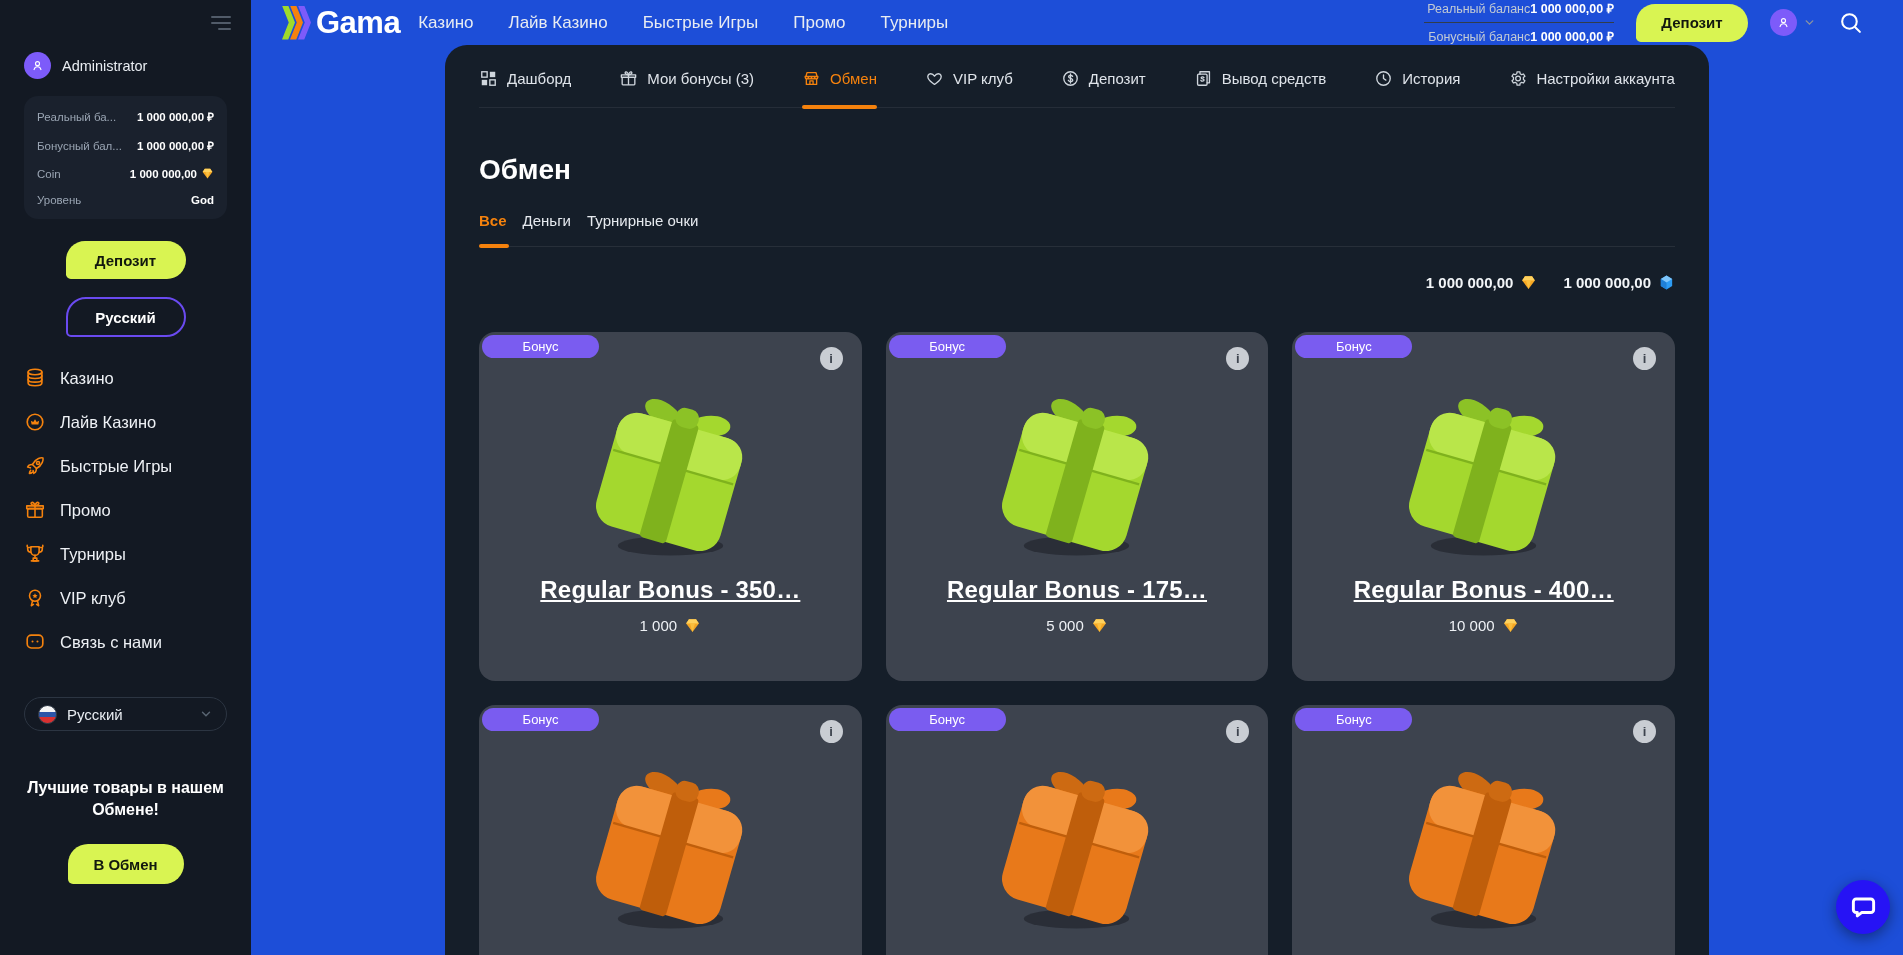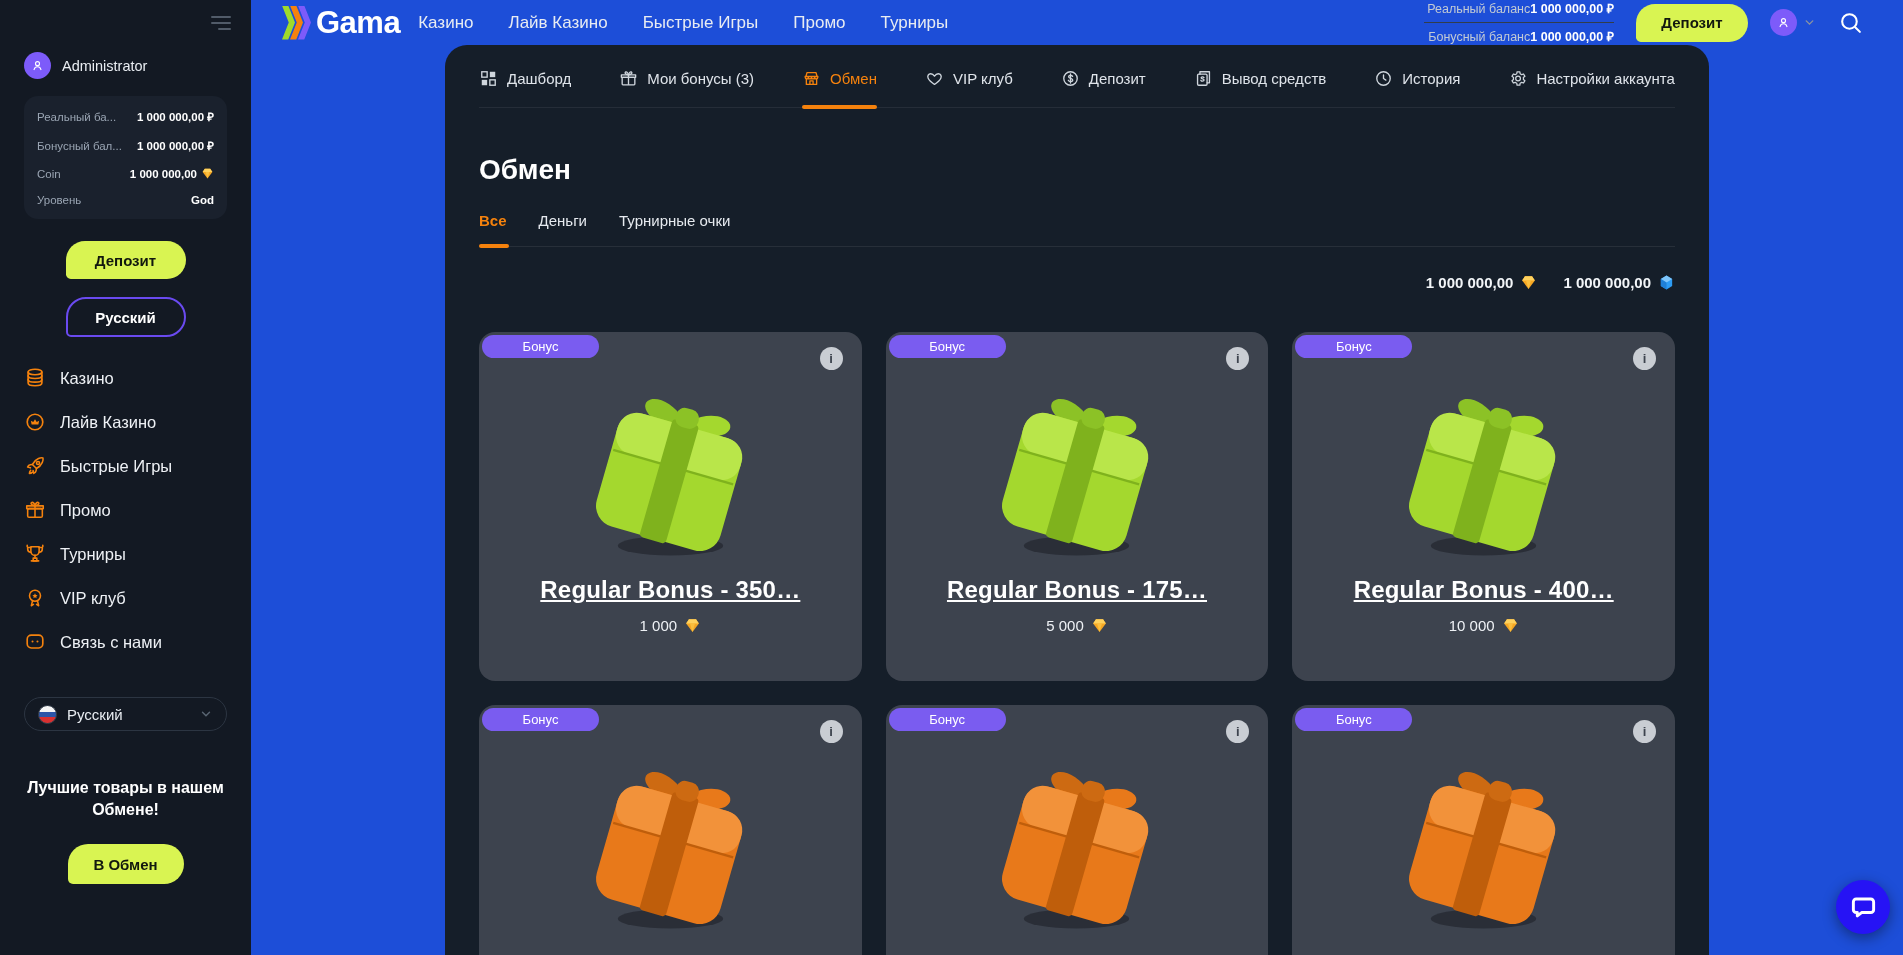--- a/index.html
+++ b/index.html
@@ -71,21 +71,21 @@
   .panel { width:1264px; margin:0 auto; flex:1; background:#151e29; border-radius:22px 22px 0 0; padding:0 34px; }
   .tabs { display:flex; justify-content:space-between; align-items:center; padding-top:24px; border-bottom:1px solid rgba(255,255,255,0.07); }
   .tab { position:relative; display:flex; align-items:center; gap:9px; padding-bottom:19px; font-size:15px; color:#dfe4ea; cursor:pointer; white-space:nowrap; }
   .tab .ti { width:19px; height:19px; color:#cfd6dd; }
   .tab.active { color:#f5820d; }
   .tab.active .ti { color:#f5820d; }
   .tab.active::after { content:""; position:absolute; left:0; right:0; bottom:-2px; height:4px; border-radius:2px; background:#f5820d; }
 
   .page-title { margin-top:46px; font-size:28px; font-weight:800; color:#fff; }
 
-  .filters { display:flex; gap:32px; margin-top:26px; border-bottom:1px solid rgba(255,255,255,0.08); }
+  .filters { display:flex; gap:16px; margin-top:26px; border-bottom:1px solid rgba(255,255,255,0.08); }
   .filter { position:relative; padding-bottom:17px; font-size:15px; color:#e6eaef; cursor:pointer; }
   .filter.active { color:#f5820d; font-weight:bold; }
   .filter.active::after { content:""; position:absolute; left:0; width:30px; bottom:-2px; height:4px; border-radius:2px; background:#f5820d; }
 
   .wallets { display:flex; justify-content:flex-end; align-items:center; gap:26px; margin-top:27px; font-size:15px; font-weight:bold; }
   .wallet { display:flex; align-items:center; gap:7px; }
 
   .cards { display:grid; grid-template-columns:repeat(3,1fr); gap:24px; margin-top:41px; }
   .card { position:relative; height:349px; background:#3d434e; border-radius:16px; display:flex; flex-direction:column; align-items:center; cursor:pointer; }
   .badge { position:absolute; top:3px; left:3px; width:117px; padding:4px 14px; text-align:center; background:#7a5cf0; color:#fff; font-size:13px; border-radius:14px; }

